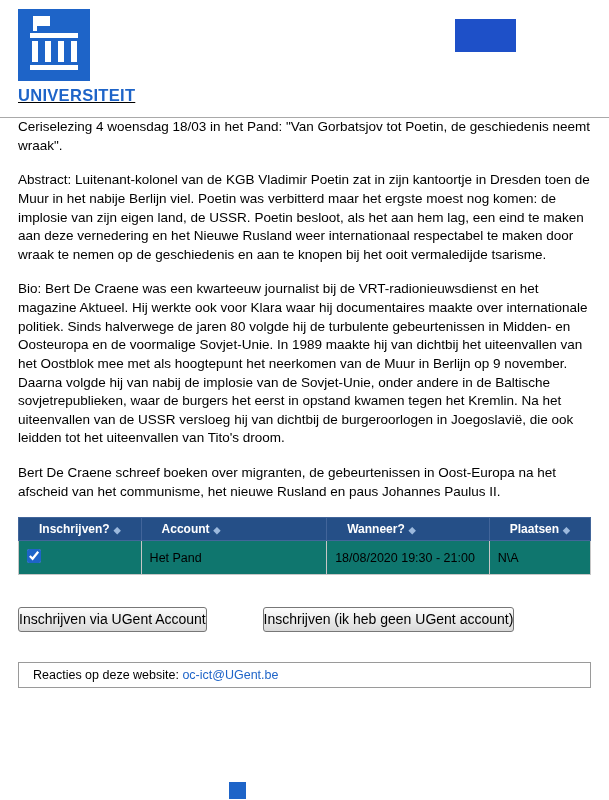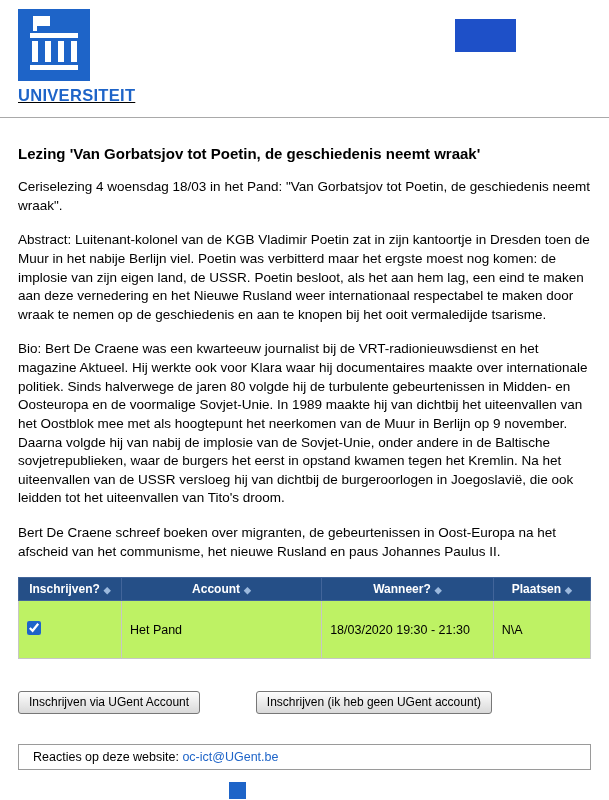--- a/index.html
+++ b/index.html
@@ -46,46 +46,46 @@
   h1 { font-size: 15px; font-weight: bold; margin: 27px 0 16px; }
   p { margin: 0 0 16px; line-height: 1.38; }
 
   
   table { border-collapse: collapse; width: 100%; margin-top: 6px; }
   thead th {
     background: var(--table_header, #254F87);
     color: #fff;
     font-size: 12px;
     font-weight: bold;
-    padding: 4px 6px;
+    padding: 4px 20px;
     border: 1px solid #42659a;
-    text-align: center;
+    text-align: left;
     cursor: pointer;
     white-space: nowrap;
   }
   thead th .sort { color: #9cb9dd; font-size: 9px; margin-left: 4px; }
   tbody td {
     border: 1px solid #c6c6c6;
-    padding: 20px 8px;
+    padding: 8px 8px;
     font-size: 12.5px;
-    background: #bef264;
+    background: #0f766e;
     height: 26px;
   }
   col.c1 { width: 18%; } col.c2 { width: 35%; }
   col.c3 { width: 30%; } col.c4 { width: 17%; }
   td input[type="checkbox"] { width: 14px; height: 14px; accent-color: #1E64C8; }
 
   
   .btn-row { margin-top: 32px; }
   .btn-row2 { margin-top: 7px; }
   .btn {
     font-family: inherit;
-    font-size: 12px;
+    font-size: 14px;
     color: #000;
-    padding: 3px 10px 4px;
+    padding: 3px 0 4px;
     border: 1px solid #777;
     border-radius: 3px;
     background: linear-gradient(#fdfdfd, #d9d9d9);
     cursor: pointer;
   }
   .btn.gap { margin-left: 52px; }
 
   
   .feedback-box {
     border: 1px solid #9a9a9a;
@@ -124,21 +124,20 @@
     </div>
     <div class="top-banner"></div>
   </header>
 
 </div>
 
 <hr class="header-rule">
 
 <div class="page">
 
-  <h1>Lezing 'Van Gorbatsjov tot Poetin, de geschiedenis neemt wraak'</h1>
 
   <p>Ceriselezing 4 woensdag 18/03 in het Pand: "Van Gorbatsjov tot Poetin, de geschiedenis neemt wraak".</p>
   <p>Abstract: Luitenant-kolonel van de KGB Vladimir Poetin zat in zijn kantoortje in Dresden toen de Muur in het nabije Berlijn viel. Poetin was verbitterd maar het ergste moest nog komen: de implosie van zijn eigen land, de USSR. Poetin besloot, als het aan hem lag, een eind te maken aan deze vernedering en het Nieuwe Rusland weer internationaal respectabel te maken door wraak te nemen op de geschiedenis en aan te knopen bij het ooit vermaledijde tsarisme.</p>
   <p>Bio: Bert De Craene was een kwarteeuw journalist bij de VRT-radionieuwsdienst en het magazine Aktueel. Hij werkte ook voor Klara waar hij documentaires maakte over internationale politiek. Sinds halverwege de jaren 80 volgde hij de turbulente gebeurtenissen in Midden- en Oosteuropa en de voormalige Sovjet-Unie. In 1989 maakte hij van dichtbij het uiteenvallen van het Oostblok mee met als hoogtepunt het neerkomen van de Muur in Berlijn op 9 november. Daarna volgde hij van nabij de implosie van de Sovjet-Unie, onder andere in de Baltische sovjetrepublieken, waar de burgers het eerst in opstand kwamen tegen het Kremlin. Na het uiteenvallen van de USSR versloeg hij van dichtbij de burgeroorlogen in Joegoslavië, die ook leidden tot het uiteenvallen van Tito's droom.</p>
   <p>Bert De Craene schreef boeken over migranten, de gebeurtenissen in Oost-Europa na het afscheid van het communisme, het nieuwe Rusland en paus Johannes Paulus II.</p>
 
   <table>
     <colgroup>
       <col class="c1">
         <col class="c2">
@@ -160,21 +159,21 @@
           <span>Plaatsen</span><span class="sort">◆</span>
         </th>
       </tr>
     </thead>
     <tbody>
       <tr>
         <td>
           <input type="checkbox" checked="" style="">
         </td>
         <td>Het Pand</td>
-        <td>18/03/2020 19:30 - 21:30</td>
+        <td>18/08/2020 19:30 - 21:00</td>
         <td>N\A</td>
       </tr>
     </tbody>
   </table>
 
   <div class="btn-row">
     <button class="btn">Inschrijven via UGent Account</button>
     <button class="btn gap">Inschrijven (ik heb geen UGent account)</button>
   </div>
 

